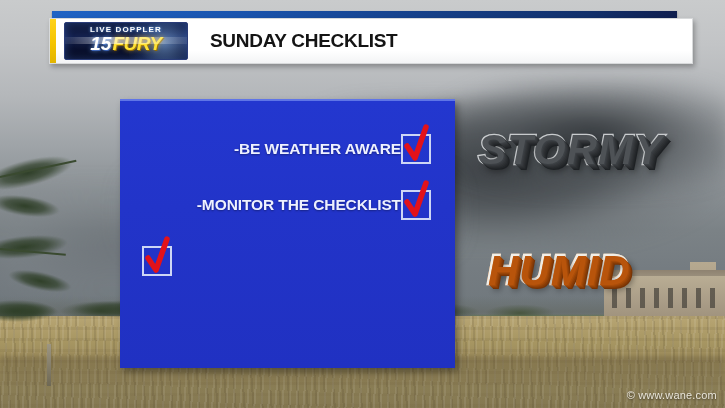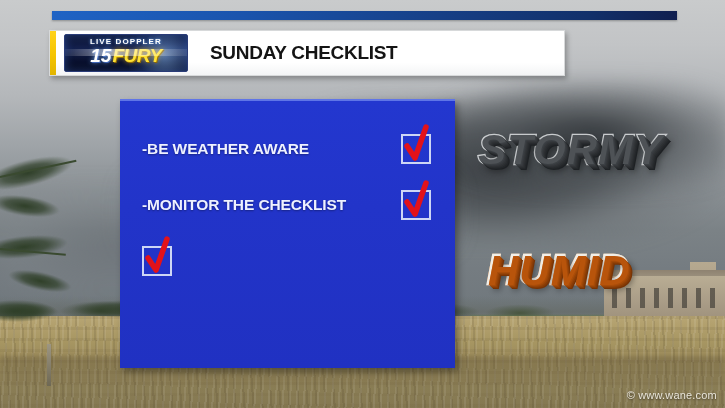--- a/index.html
+++ b/index.html
@@ -152,26 +152,25 @@
     color: rgba(245,242,232,.92);
     font-size: 11px;
     letter-spacing: .2px;
     text-shadow: 0 1px 2px rgba(0,0,0,.55);
     white-space: nowrap;
   }
   .watermark .copy { margin-right: 3px; font-size: 11px; }
 
   
   .banner {
-    position: absolute; left: 49px; top: 18px; width: 516px; height: 46px;
+    position: absolute; left: 49px; top: 18px; width: 644px; height: 46px;
     background: #be185d;
     box-shadow: 2px 3px 5px rgba(0,0,0,.28);
     border: 1px solid #d7d9da;
     box-sizing: border-box;
-    margin-top: 12px;
   }
   .banner-topstrip {
     position: absolute; left: 52px; top: 11px; width: 625px; height: 9px;
     background: linear-gradient(90deg, #1f63c4 0%, #1a54ad 30%, #163f86 62%, #12306a 86%, #101f4f 100%);
     box-shadow: 0 1px 2px rgba(0,0,0,.3);
   }
   .banner-accent {
     position: absolute; left: 0; top: 0; width: 6px; height: 100%;
     background: linear-gradient(180deg, #ffd21a 0%, #f5c400 55%, #e2b400 100%);
   }
@@ -230,21 +229,21 @@
   }
 
   
   .panel {
     position: absolute; left: 120px; top: 99px; width: 335px; height: 267px;
     background: linear-gradient(180deg, #2337cf 0%, #2234c9 40%, #2031c2 100%);
     box-shadow: 3px 4px 7px rgba(0,0,0,.35);
     border-top: 2px solid #5f75e6;
   }
   .rows {
-    position: absolute; left: 0; right: 0; top: 20px; bottom: 0;
+    position: absolute; left: 0; right: 0; top: 20px; bottom: 0; text-align: right;
   }
   .row {
     position: relative;
     display: flex; align-items: center;
     height: 56px;
     padding: 0 6px 0 22px;
   }
   .row-label {
     flex: 1;
     color: #eef1ff;

